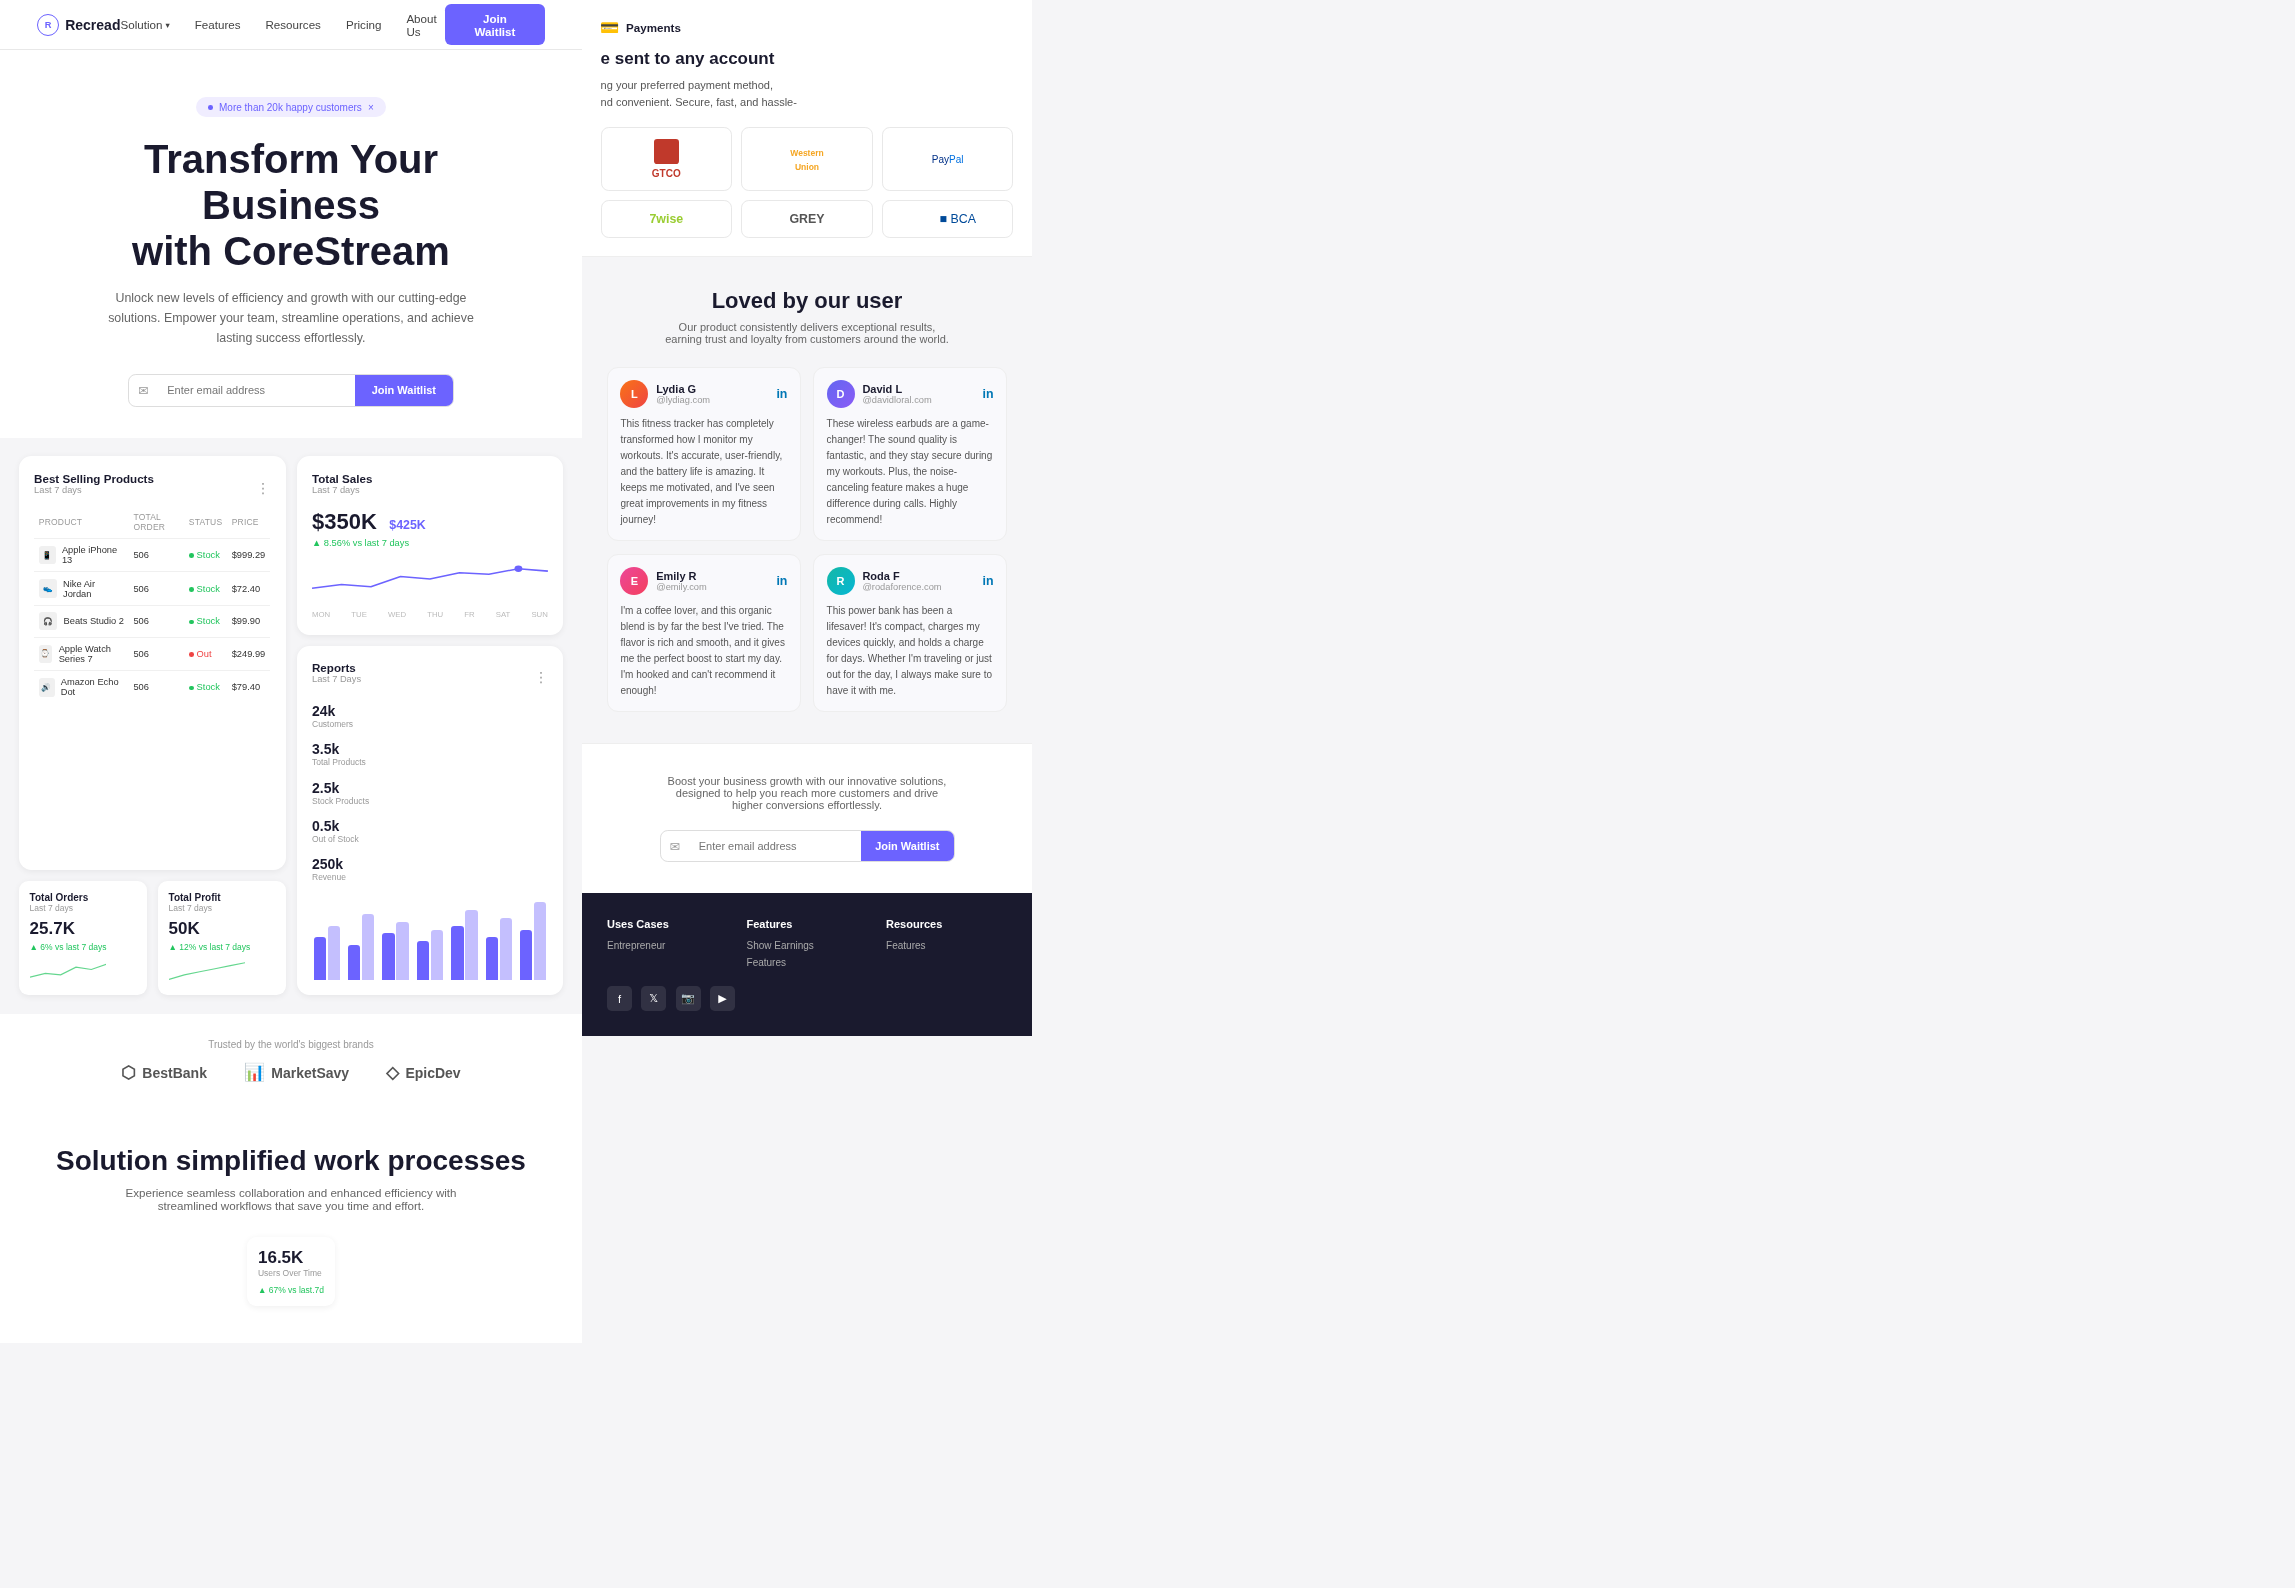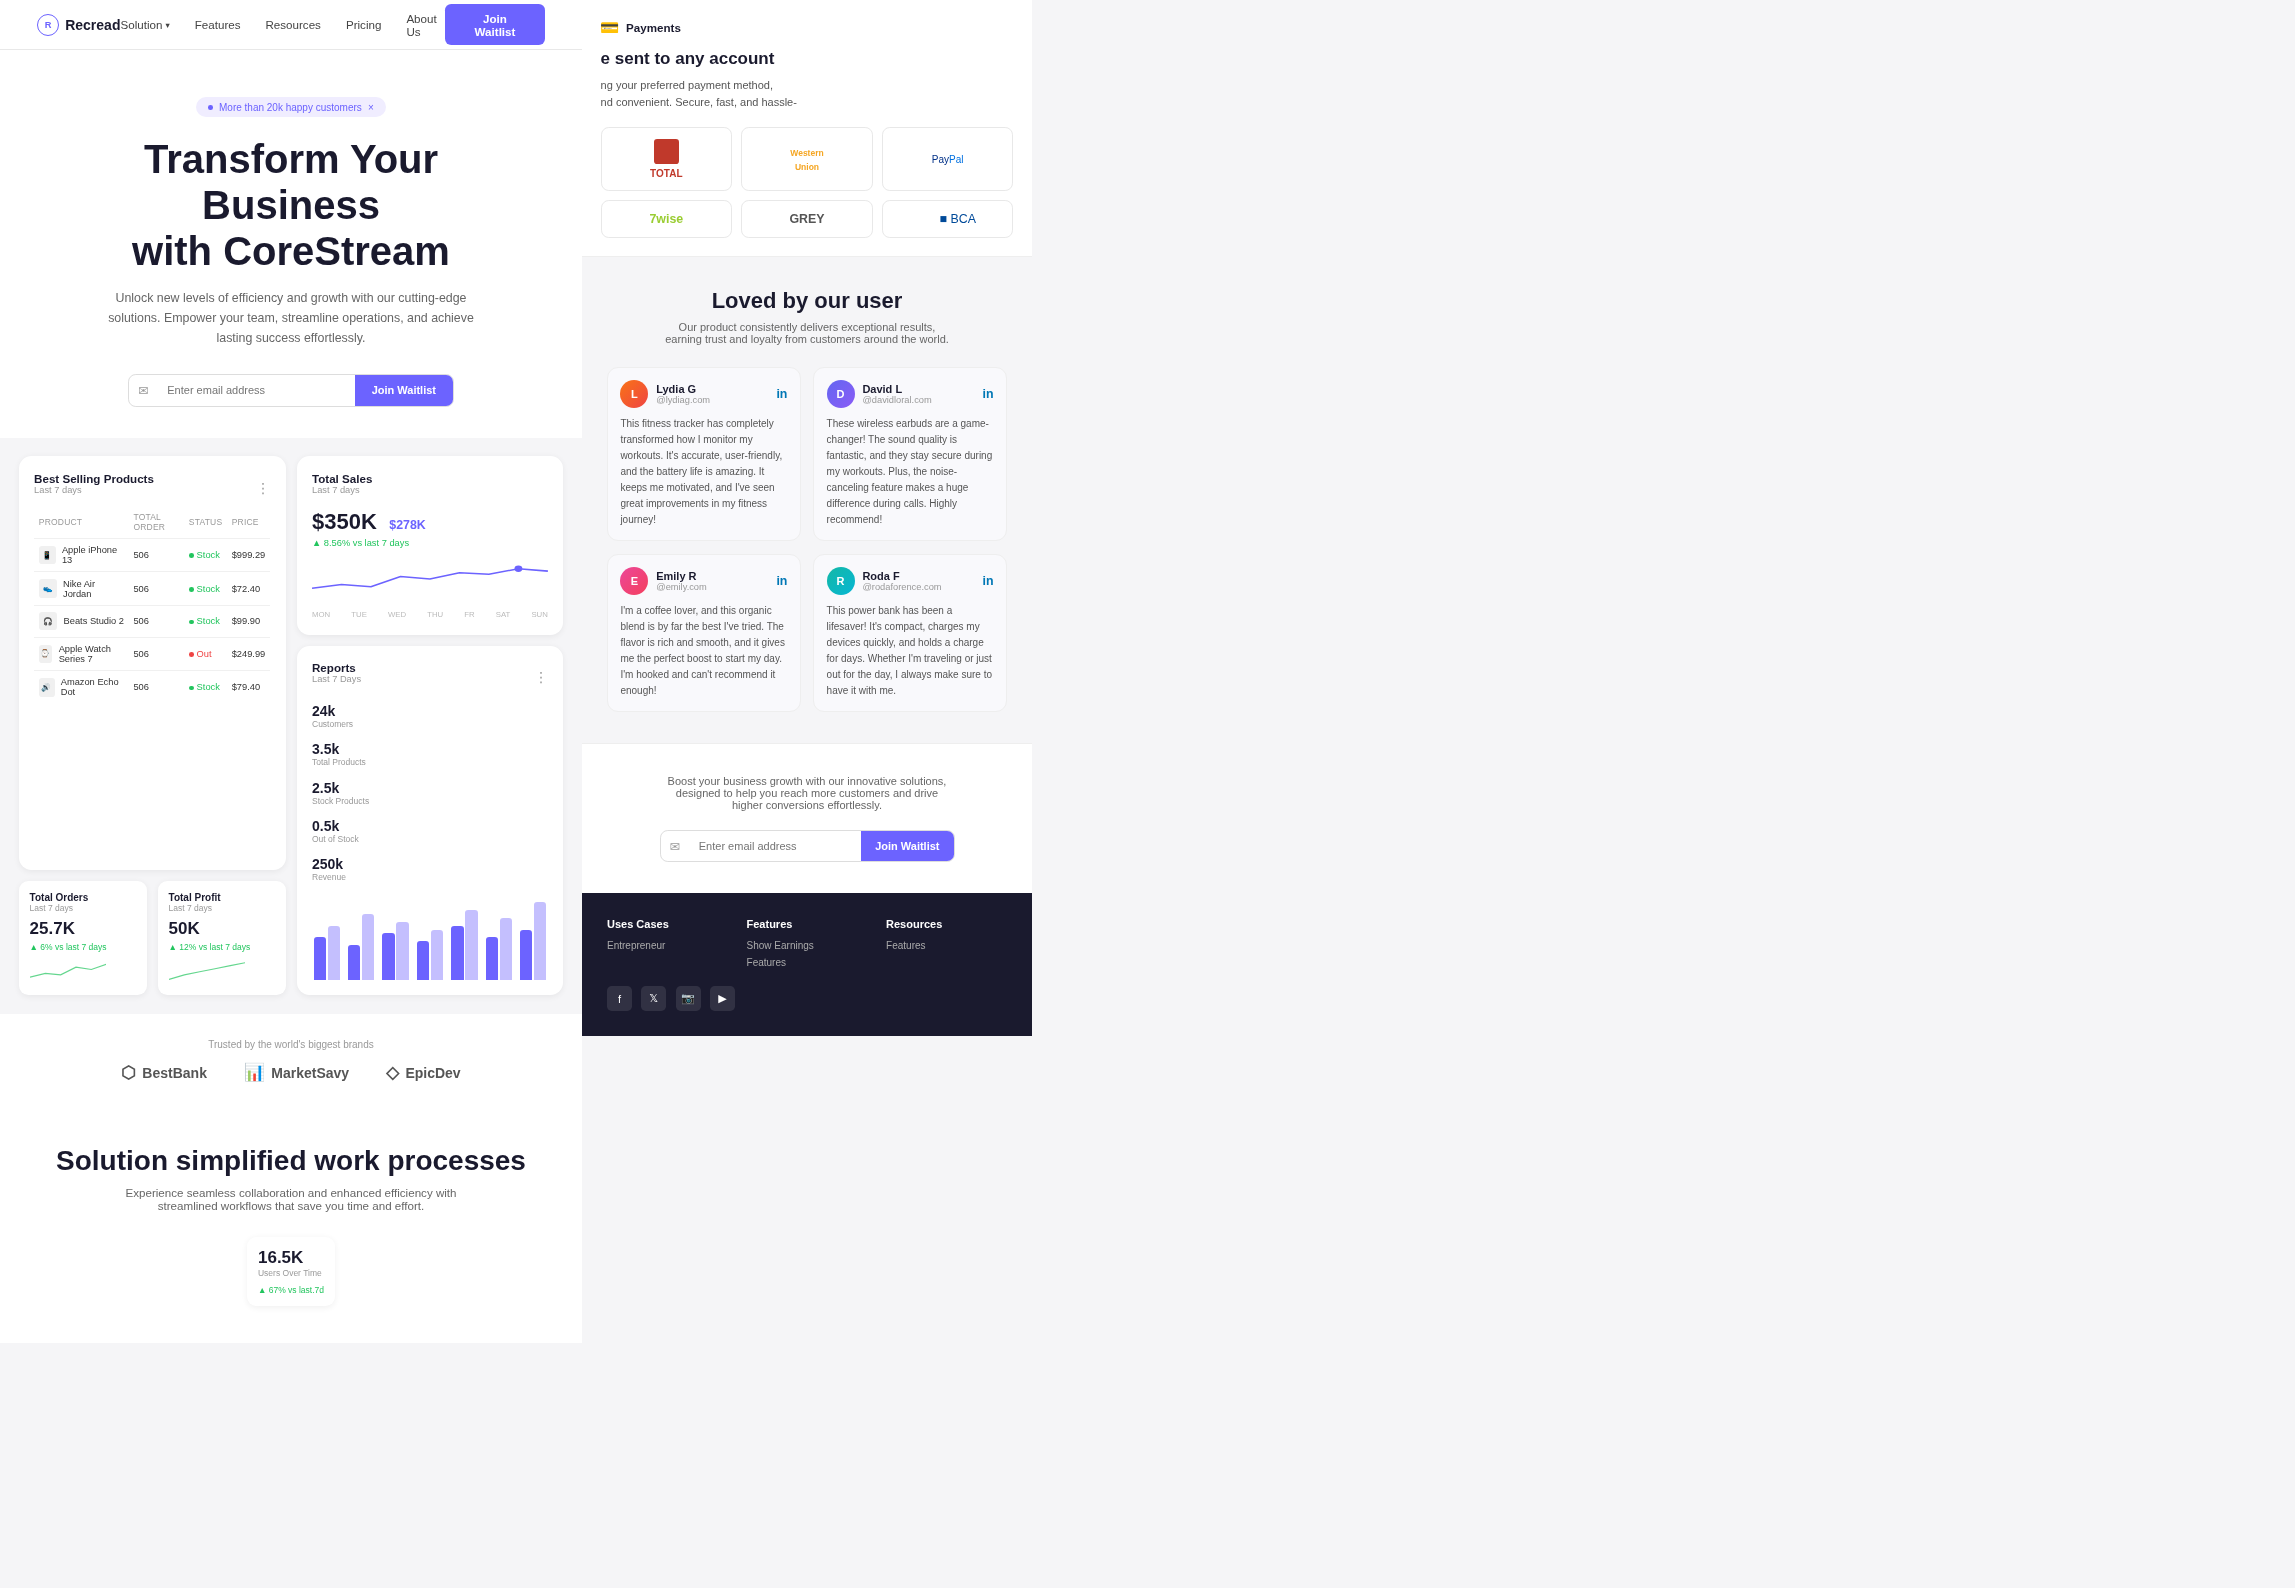--- a/index.html
+++ b/index.html
@@ -264,21 +264,21 @@
 
         <div class="dashboard-card sales-card">
           <div class="card-header">
             <div>
               <div class="card-title">Total Sales</div>
               <div class="card-subtitle">Last 7 days</div>
             </div>
           </div>
           <div style="display:flex;align-items:baseline;gap:3.1px;">
             <span class="sales-amount">$350K</span>
-            <span class="sales-prev">$278K</span>
+            <span class="sales-prev">$425K</span>
           </div>
           <div class="sales-growth">▲ 8.56%  vs last 7 days</div>
           
           <svg class="chart-line" viewBox="0 0 240 60" preserveAspectRatio="none">
             <polyline points="0,40 30,35 60,38 90,25 120,28 150,20 180,22 210,15 240,18" fill="none" stroke="#6c63ff" stroke-width="2"></polyline>
             <circle cx="210" cy="15" r="4" fill="#6c63ff"></circle>
           </svg>
           <div class="chart-days">
             <span>MON</span>
               <span>TUE</span>
@@ -428,21 +428,21 @@
       <div class="payments-header">
         <span class="payment-icon-bar">💳</span>
         <span>Payments</span>
       </div>
       <h3 style="font-size:17px;font-weight:800;color:#1a1a2e;margin-bottom:7.8px;">e sent to any account</h3>
       <p class="payments-text">ng your preferred payment method,<br>nd convenient. Secure, fast, and hassle-</p>
       <div class="payment-logos-grid">
         <div class="payment-logo-item">
           <div style="text-align:center;">
             <div style="width:25px;height:25px;background:#c0392b;border-radius:3.1px;margin:0 auto 3.1px;"></div>
-            <div class="payment-logo-text payment-logo-gtco">TOTAL</div>
+            <div class="payment-logo-text payment-logo-gtco">GTCO</div>
           </div>
         </div>
         <div class="payment-logo-item">
           <div style="text-align:center;">
             <span style="font-size:8.5px;font-weight:800;color:#f5a623;">Western</span><br>
             <span style="font-size:8.5px;font-weight:800;color:#f5a623;">Union</span>
           </div>
         </div>
         <div class="payment-logo-item">
           <span style="font-size:10px;font-weight:400;color:#003087;">Pay<span style="color:#0070e0;">Pal</span></span>

